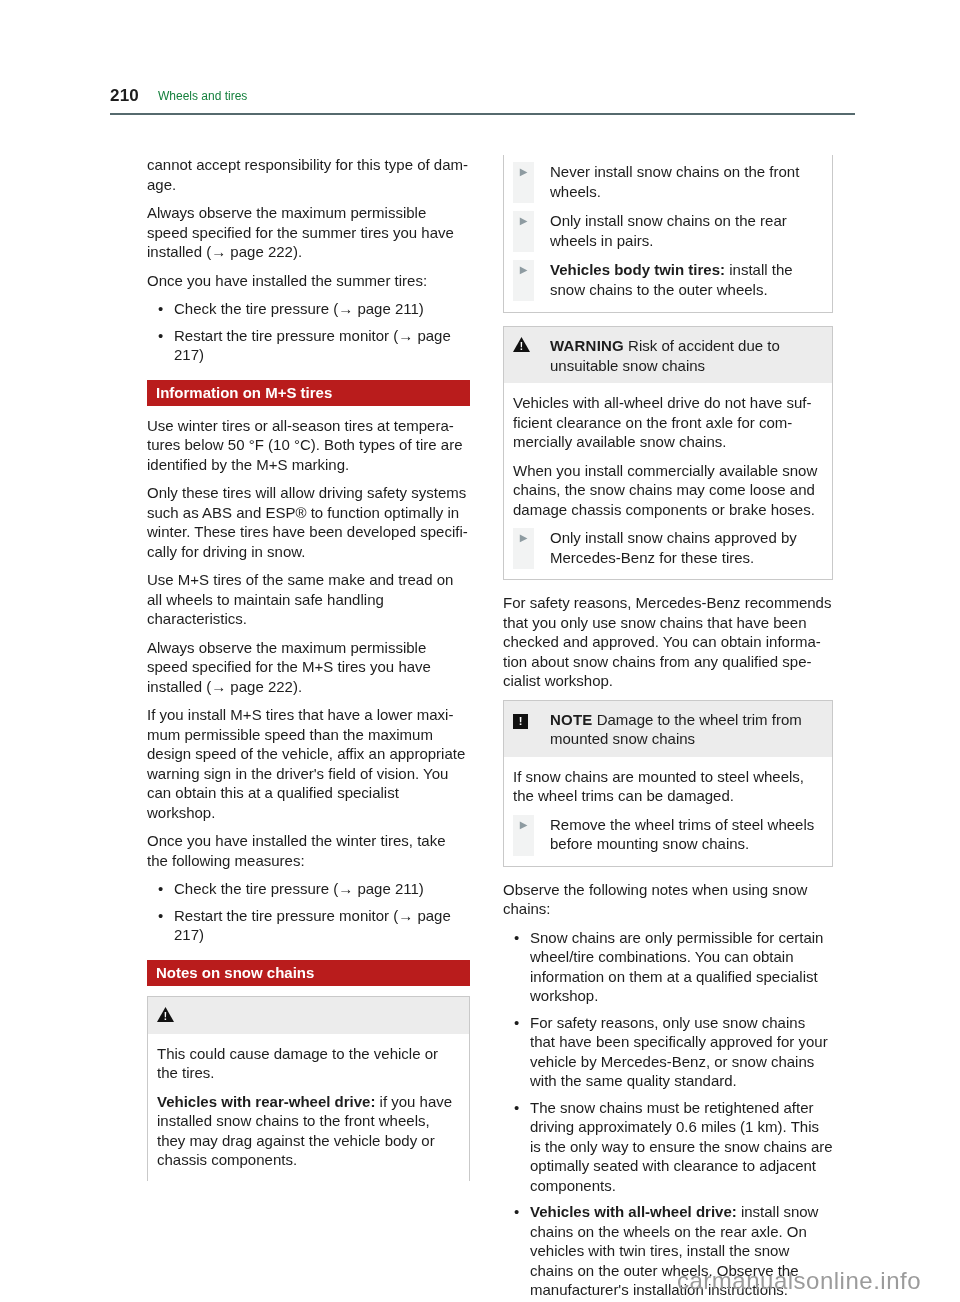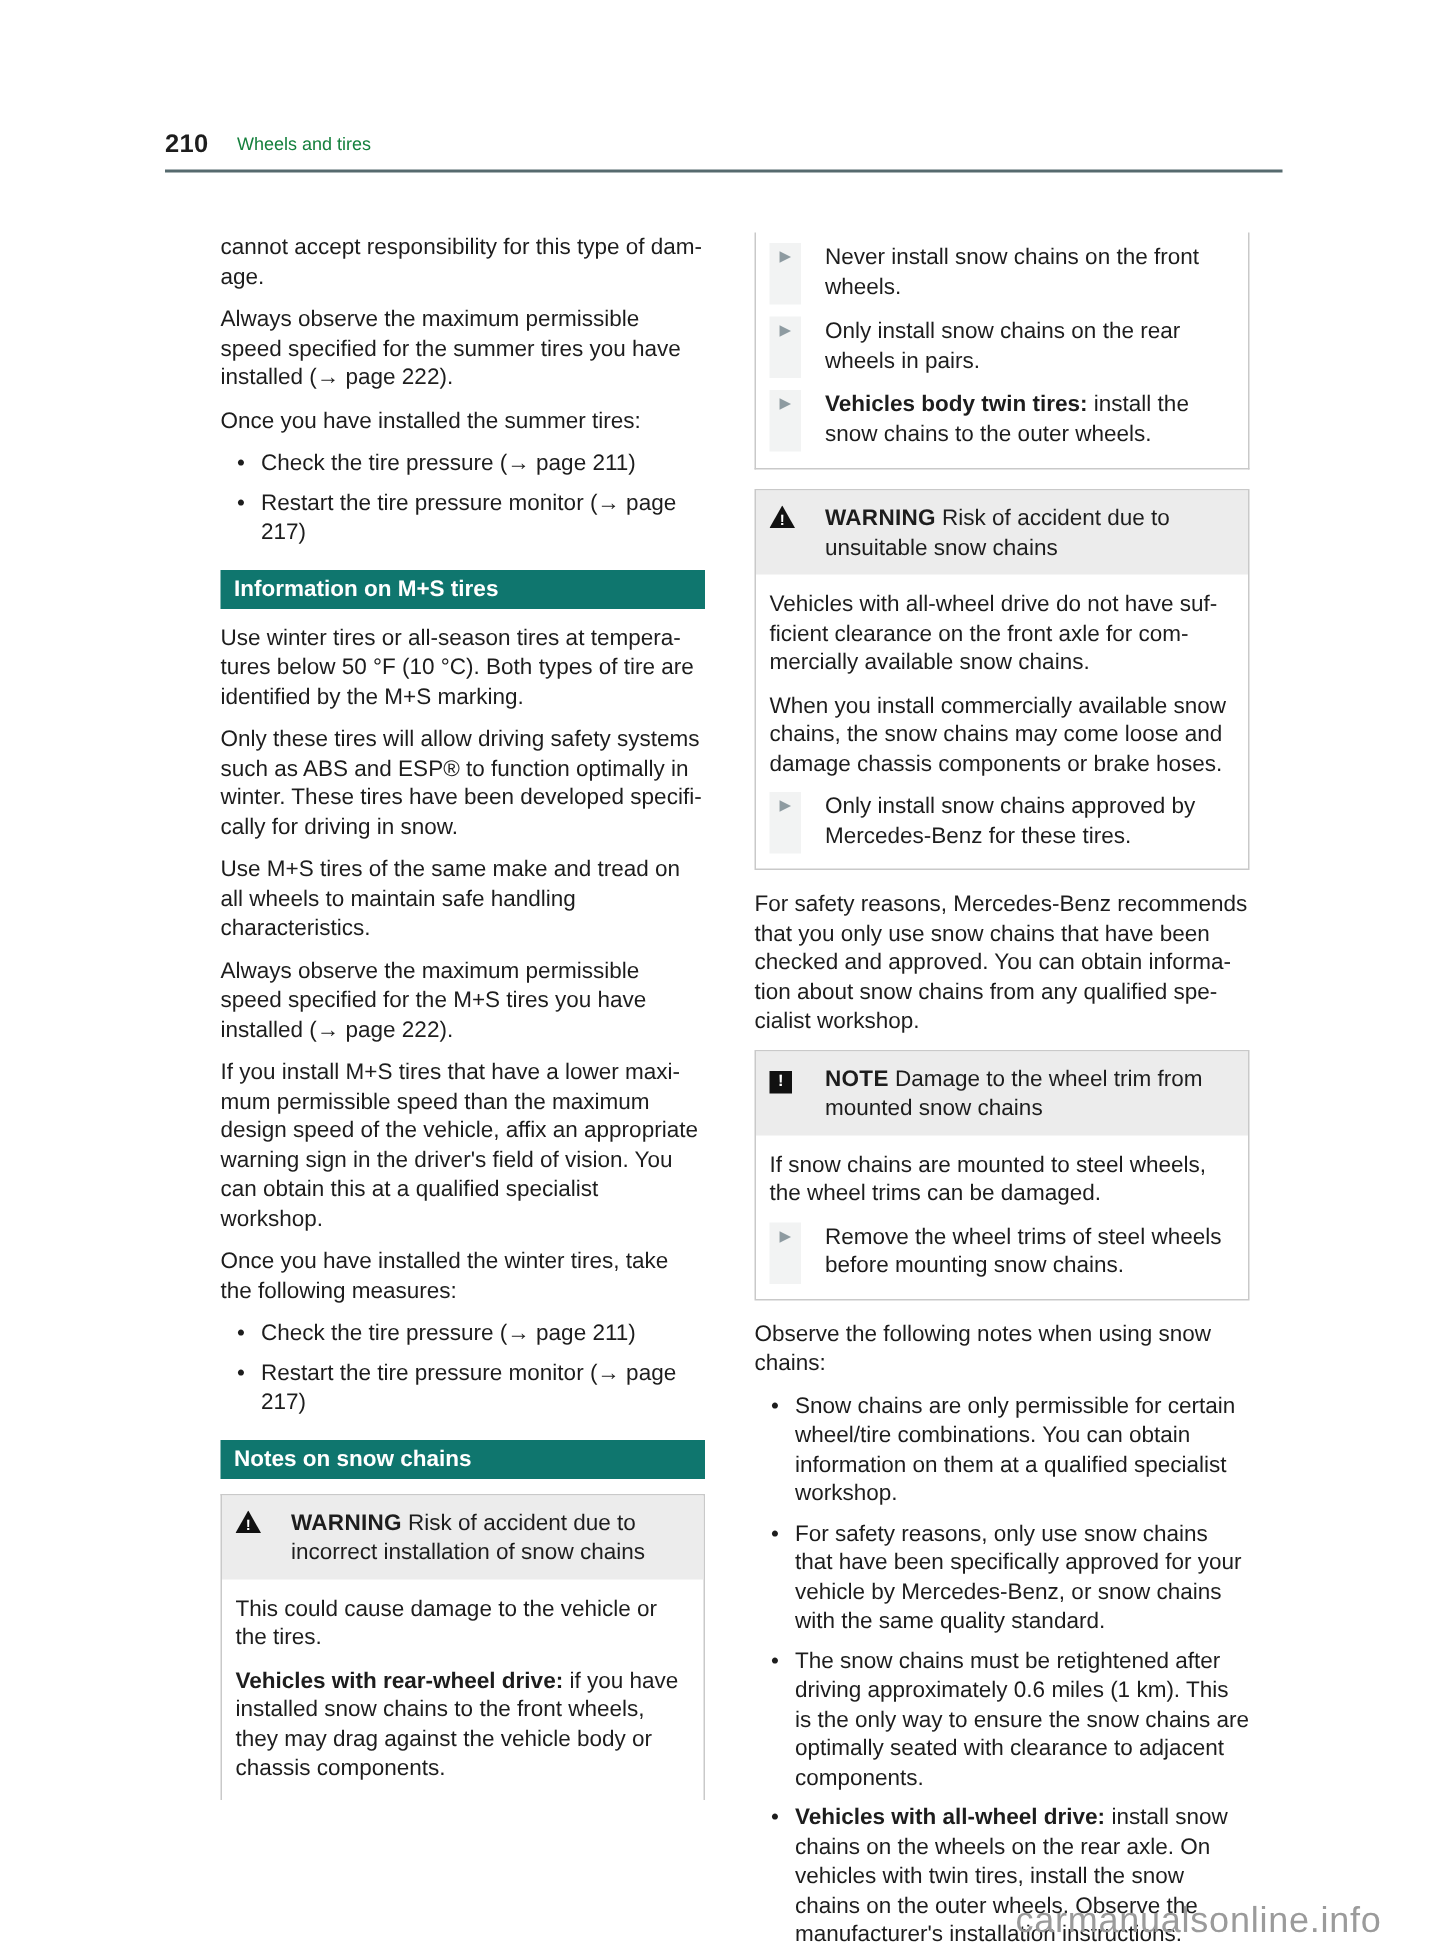--- a/index.html
+++ b/index.html
@@ -8,21 +8,21 @@
   .page-num{font-weight:700;font-size:17px;letter-spacing:.2px;}
   .chapter{font-size:12px;margin-left:19px;color:#15803d;}
   .columns{display:flex;margin:40px 0 0 147px;}
   .col-left{width:323px;flex:none;}
   .col-right{width:330px;flex:none;margin-left:33px;}
   .para{font-size:15px;line-height:1.3;margin:0 0 9px;}
   .dot-list{margin:1px 0 11px;padding:0;list-style:none;}
   .dot-list li{display:flex;font-size:15px;line-height:1.3;margin-bottom:7px;}
   .dot{flex:none;width:16px;padding-left:11px;}
   .li-text{flex:1;}
-  .section-bar{background:#0f766e;color:#ffffff;font-weight:700;font-size:15px;padding:4px 9px 5px;margin:15px 0 10px;}
+  .section-bar{background:#b91c1c;color:#ffffff;font-weight:700;font-size:15px;padding:4px 9px 5px;margin:15px 0 10px;}
   .alert-box{border:1px solid #c9c9c9;margin:3px 0 13px;}
   .alert-box.cut-bottom{border-bottom:none;margin-bottom:0;}
   .alert-header{background:#ececec;display:flex;padding:9px 9px 8px;}
   .icon-cell{flex:none;width:37px;padding-top:1px;}
   .alert-title{flex:1;font-size:15px;line-height:1.3;}
   .alert-title strong{letter-spacing:.2px;}
   .alert-body{padding:10px 9px 2px;}
   .cont-box{border:1px solid #c9c9c9;border-top:none;padding:7px 9px 3px;margin-bottom:13px;}
   .arrow-item{position:relative;padding-left:37px;font-size:15px;line-height:1.3;margin-bottom:10px;}
   .arrow-gutter{position:absolute;left:0;top:0;bottom:-2px;width:21px;background:#f2f3f3;text-align:center;}
@@ -78,21 +78,20 @@
     </ul>
 
     <div class="section-bar">Notes on snow chains</div>
 
     <div class="alert-box cut-bottom">
       <div class="alert-header">
         <span class="icon-cell"><svg width="17" height="15" viewBox="0 0 17 15">
               <path d="M8.5 0 L17 15 L0 15 Z" fill="#111"></path>
               <text x="8.5" y="13" font-size="10" font-weight="bold" fill="#fff" text-anchor="middle">!</text>
             </svg></span>
-        <span class="alert-title"><strong>WARNING</strong><span> Risk of accident due to incor­rect installation of snow chains</span></span>
       </div>
       <div class="alert-body">
         <p class="para">This could cause damage to the vehicle or the tires.</p>
         <p class="para"><strong>Vehicles with rear-wheel drive:</strong><span> if you have installed snow chains to the front wheels, they may drag against the vehicle body or chassis components.</span></p>
       </div>
     </div>
   </div>
 
   <div class="col-right">
 

